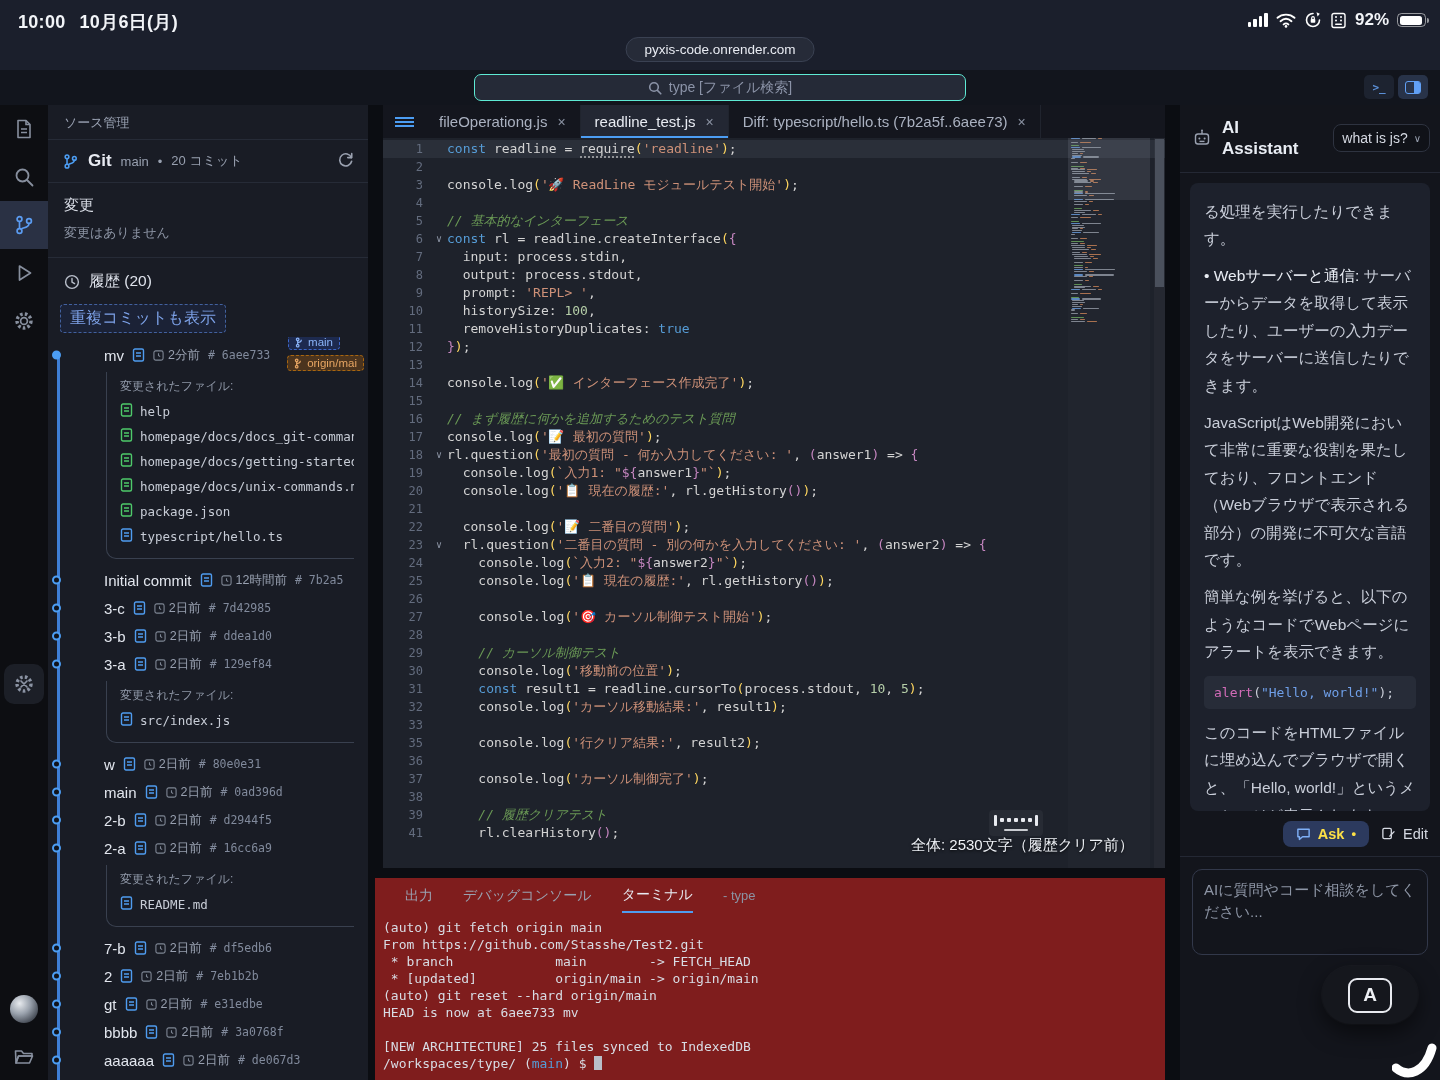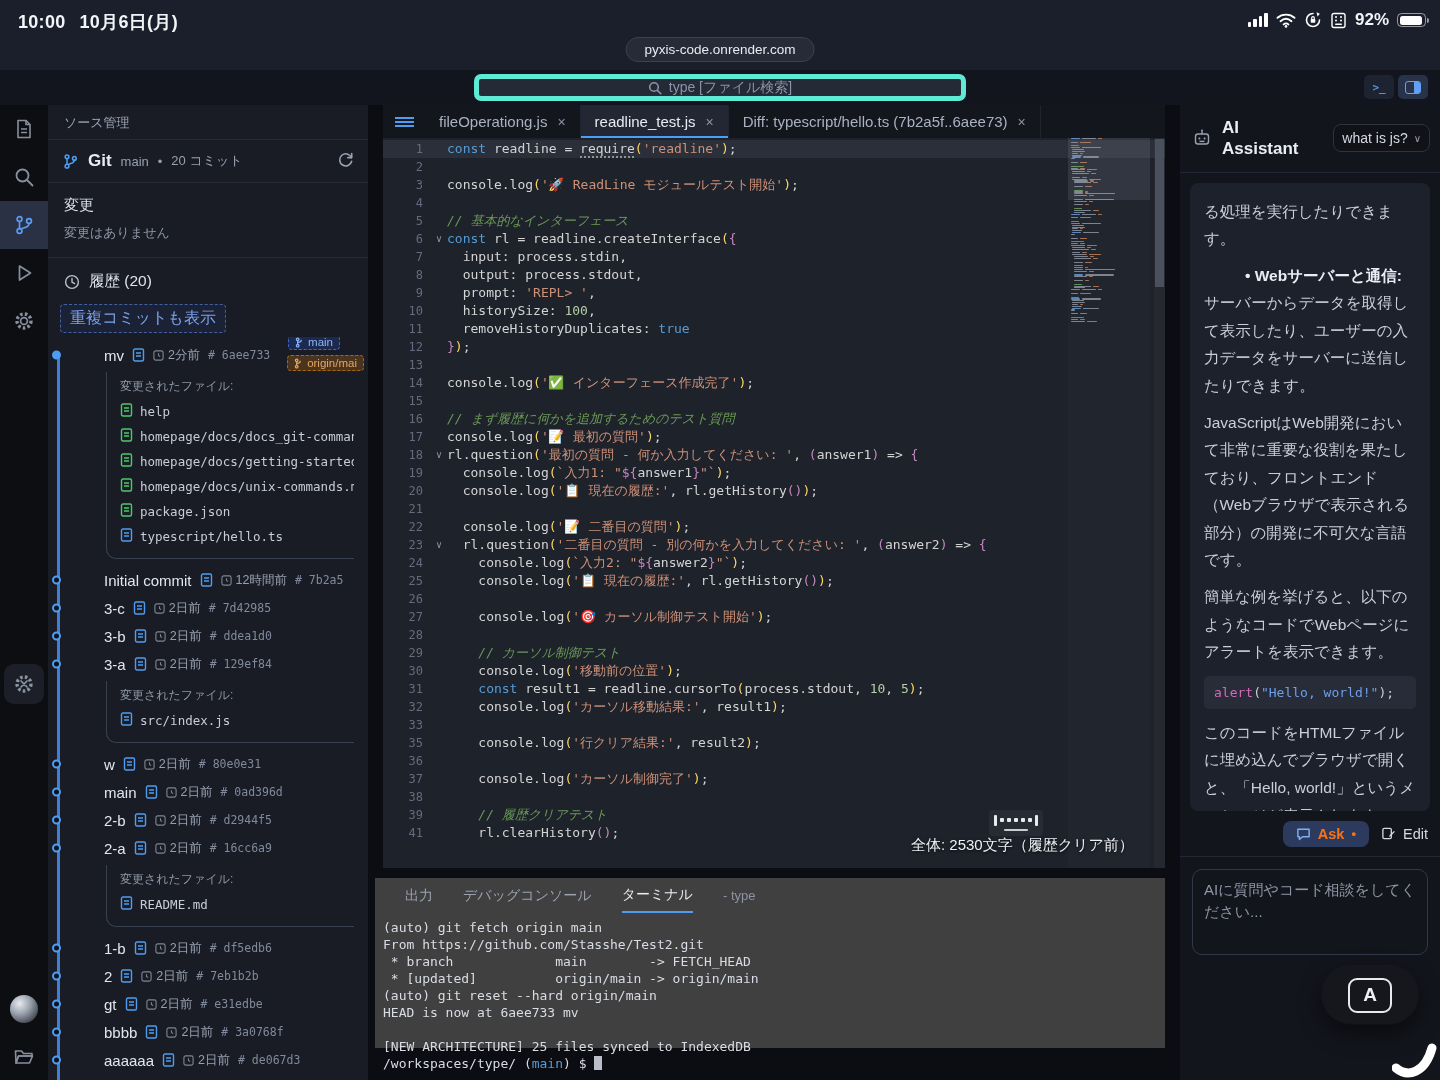--- a/index.html
+++ b/index.html
@@ -17,21 +17,21 @@
   .batt-pct { font-size:17px; font-weight:600; }
   .batt { position:relative; width:29px; height:14px; border:1.5px solid rgba(255,255,255,.55); border-radius:4.5px; }
   .batt .fill { position:absolute; left:1.5px; top:1.5px; bottom:1.5px; width:22px; background:#fff; border-radius:2.5px; }
   .batt .tip { position:absolute; right:-4px; top:4px; width:2.5px; height:5px; background:rgba(255,255,255,.55); border-radius:0 2px 2px 0; }
   .url-pill { position:absolute; left:50%; top:37px; transform:translateX(-50%); background:#262b38; border:1px solid #3a4152;
     border-radius:15px; padding:4px 18px; color:#e8ebf2; font-size:13.5px; }
 
   
   .app-toolbar { position:absolute; left:0; top:70px; width:1440px; height:35px; background:#12151d; }
   .search-box { position:absolute; left:50%; top:4px; transform:translateX(-50%); width:492px; height:27px; background:#252a37;
-    border:5px solid #5eead4; border-radius:7px; display:flex; align-items:center; justify-content:center; gap:7px; color:#8b93a7; font-size:14px; }
+    border:1px solid #5eead4; border-radius:7px; display:flex; align-items:center; justify-content:center; gap:7px; color:#8b93a7; font-size:14px; }
   .tb-btns { position:absolute; right:12px; top:5px; display:flex; gap:4px; }
   .tb-btn { width:30px; height:24px; border-radius:5px; background:#1d2330; display:grid; place-items:center;
     color:#5b8fd6; font-family:"DejaVu Sans Mono",monospace; font-size:11px; font-weight:700; }
   .tb-btn.blue { background:#283349; }
   .layout-ic { width:16px; height:13px; border:1.5px solid #61a0f5; border-radius:3px; position:relative; }
   .layout-ic::after { content:""; position:absolute; right:0; top:0; bottom:0; width:6px; background:#61a0f5; border-radius:0 1.5px 1.5px 0; }
 
   
   .activity { position:absolute; left:0; top:105px; width:48px; bottom:0; background:#0d0e12; }
   .act-ic { width:48px; height:48px; display:grid; place-items:center; color:#878f9e; }
@@ -106,44 +106,44 @@
 
   .kbd-float { position:absolute; left:606px; top:672px; width:54px; height:26px; background:#272b34; border-radius:4px;
     display:flex; flex-direction:column; align-items:center; justify-content:center; gap:3px; }
   .kbd-float .row1 { display:flex; align-items:center; gap:3px; }
   .kbd-float .bar { width:3px; height:11px; background:#e8eaef; border-radius:1px; }
   .kbd-float .dot { width:4px; height:4px; background:#e8eaef; border-radius:1px; }
   .kbd-float .row2 { width:24px; height:2.5px; background:#e8eaef; border-radius:1px; opacity:.85; }
   .char-count { position:absolute; left:528px; top:698px; color:#eef1f6; font-size:15px; text-shadow:0 1px 3px rgba(0,0,0,.8); }
 
   
-  .bottom-panel { position:absolute; left:375px; top:878px; width:790px; height:170px; background:#404040; }
+  .bottom-panel { position:absolute; left:375px; top:878px; width:790px; height:202px; background:#7f1d1d; }
   .panel-tabs { display:flex; align-items:center; gap:30px; padding:8px 0 0 30px; height:34px; }
   .ptab { font-size:14px; color:#9aa1b0; padding-bottom:7px; }
   .ptab.active { color:#e8ebf2; border-bottom:2px solid #4f9cf0; }
   .ptab.dim { font-size:13px; color:#8b93a3; }
   .term { padding:7px 8px; font-family:"DejaVu Sans Mono",monospace; font-size:13px; line-height:17px; white-space:pre; color:#d8dce4; }
   .tm-b { color:#569cd6; }
   .tm-cur { display:inline-block; width:8px; height:14px; background:#b9bec8; vertical-align:-2px; }
 
   
   .ai { position:absolute; left:1180px; top:105px; width:260px; bottom:0; background:#13151c; }
   .ai-head { display:flex; align-items:center; gap:10px; padding:12px 10px 12px 12px; border-bottom:1px solid #242834; }
   .ai-title { width:86px; font-size:17px; font-weight:700; color:#e9edf4; line-height:1.25; }
   .ai-dd { margin-left:auto; display:flex; align-items:center; gap:6px; background:#101218; border:1px solid #2e3340;
     border-radius:8px; padding:5px 8px; font-size:14px; color:#d5d9e2; white-space:nowrap; }
   .ai-dd .chev { font-size:10px; color:#9aa2b2; }
   .ai-card { margin:10px 10px 0; height:628px; background:#1d212c; border-radius:8px; padding:6px 14px; overflow:hidden;
     color:#c9ced9; font-size:15.5px; line-height:1.78; }
   .ai-card p { margin:9px 0; }
-  .ai-b { font-weight:700; color:#e9edf4;margin-left:41px; }
+  .ai-b { font-weight:400; color:#e9edf4; }
   .ai-code { background:#272c38; border-radius:5px; padding:5px 10px; margin:10px 0; font-family:"DejaVu Sans Mono",monospace; font-size:13px; color:#c8ccd6; white-space:pre; }
   .ac-fn { color:#d16bb7; } .ac-s { color:#6f9fe8; }
   .ai-actions { display:flex; justify-content:flex-end; align-items:center; gap:12px; padding:10px 12px 9px; border-bottom:1px solid #242834; }
-  .ask-btn { display:flex; align-items:center; gap:7px; background:#2c3a5e; border-radius:8px; padding:5px 13px; color:#f97316; font-size:14.5px; font-weight:600; }
+  .ask-btn { display:flex; align-items:center; gap:7px; background:#2c3a5e; border-radius:8px; padding:5px 13px; color:#fde047; font-size:14.5px; font-weight:600; }
   .ask-dot { font-size:13px; }
   .edit-btn { display:flex; align-items:center; gap:7px; color:#d5d9e2; font-size:14.5px; }
   .ai-input { margin:12px 12px 6px; height:86px; border:1px solid #32384a; border-radius:10px; padding:9px 11px; color:#8d95a5; font-size:15px; line-height:1.5; }
   .hints { display:flex; gap:24px; padding:4px 14px; color:#9aa2b2; font-size:12.5px; line-height:1.5; }
   .hints .h1 { width:142px; } .hints .h2 { width:64px; }
 
   .float-a { position:absolute; left:1322px; top:966px; width:96px; height:58px; background:#15171d; border-radius:30px;
     box-shadow:0 8px 22px rgba(0,0,0,.55), 0 0 0 1px rgba(255,255,255,.03); display:grid; place-items:center; z-index:20; }
   .float-a .key { width:44px; height:35px; border:2px solid #e8eaef; border-radius:9px; display:grid; place-items:center;
     color:#eef0f4; font-size:19px; font-weight:600; }
@@ -538,21 +538,21 @@
           <div class="file-row">
             <span class="fi-mod"><svg width="13" height="14" viewBox="0 0 13 14" fill="none" stroke="#4f9cf0" stroke-width="1.4">
                 <rect x="1.5" y="1" width="10" height="12" rx="1.5"></rect>
                 <path d="M4 5 h5 M4 8 h5"></path>
               </svg></span>
             <span>README.md</span>
           </div>
         </div>
         <div class="commit-row">
           <span class="commit-dot"></span>
-          <span class="c-name">1-b</span>
+          <span class="c-name">7-b</span>
           <span class="c-doc">
             <svg width="13" height="14" viewBox="0 0 13 14" fill="none" stroke="#4f9cf0" stroke-width="1.4">
               <rect x="1.5" y="1" width="10" height="12" rx="1.5"></rect>
               <path d="M4 5 h5 M4 8 h5"></path>
             </svg>
           </span>
           <span class="c-time">
             <svg width="11" height="11" viewBox="0 0 12 12" fill="none" stroke="currentColor" stroke-width="1.2">
               <rect x="1" y="1" width="10" height="10" rx="2"></rect>
               <path d="M6 3.5 V6 L7.8 7.2"></path>

